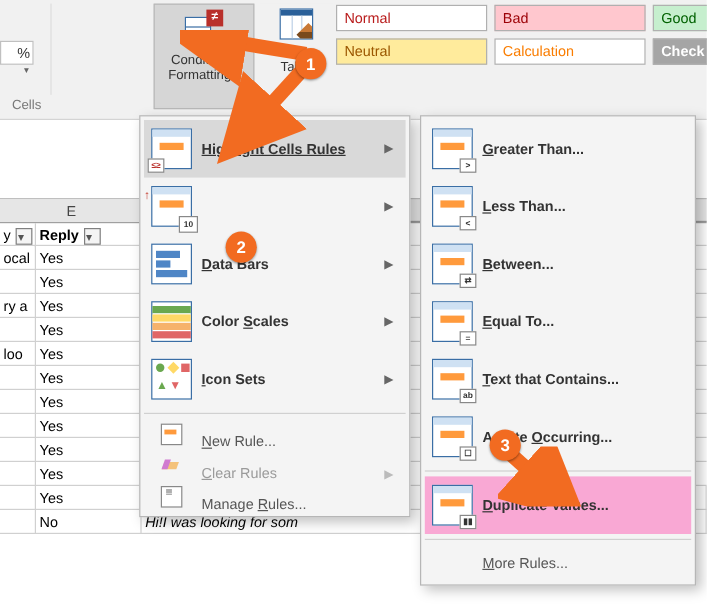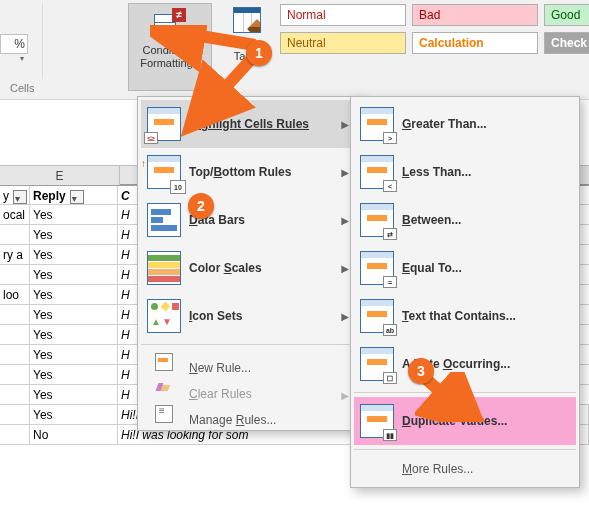--- a/index.html
+++ b/index.html
@@ -38,21 +38,21 @@
   .btn-fat .fat-icon .pen { position:absolute; right:-4px; bottom:-4px; width:14px; height:14px; background: linear-gradient(135deg,#c87835 40%, #7a4a1d 40%); transform: rotate(45deg); }
   .btn-fat .lbl { font-size: 11px; line-height: 13px; color: #333; }
 
   
   .style-grid { position: absolute; left: 280px; top: 4px; }
   .swatch { position: absolute; width: 126px; height: 22px; border: 1px solid #b0b0b0; font-size: 12px; padding-left: 6px; line-height: 20px; }
   .sw-normal { left:0; top:0; background:#fff; color:#b91c1c; }
   .sw-bad    { left:132px; top:0; background:#ffc7ce; color:#9c0006; }
   .sw-good   { left:264px; top:0; background:#c6efce; color:#006100; }
   .sw-neutral{ left:0; top:28px; background:#ffeb9c; color:#9c5700; }
-  .sw-calc   { left:132px; top:28px; background:#fff; color:#fa7d00; border:1px solid #b0b0b0; font-weight:bold;}
+  .sw-calc   { left:132px; top:28px; background:#fff; color:#fa7d00; border:1px solid #b0b0b0; font-weight:normal;}
   .sw-check  { left:264px; top:28px; background:#a5a5a5; color:#fff; font-weight:bold;}
 
   
   .colhdrs { position: absolute; left: 0; top: 165px; height: 20px; right: 0; background:#e6e6e6; border-top:1px solid #bfbfbf; border-bottom:1px solid #999; }
   .colhdr { position: absolute; top:0; height:20px; line-height:20px; text-align:center; font-size:12px; color:#444; border-right:1px solid #bfbfbf; background:#e6e6e6; }
   .colE { left:0; width:120px; }
 
   
 
   
@@ -62,21 +62,21 @@
   .cell { position:absolute; top:0; height:20px; line-height:20px; padding-left:3px; font-size:12px; color:#000; border-right:1px solid #d0d0d0; overflow:hidden; white-space:nowrap;}
   .cE { left:0; width:30px; }
   .cF { left:30px; width:88px; }
   .cG { left:118px; width:240px;font-style:italic; }
   .cH { left:358px; width:231px; }
 
   .filterbtn { display:inline-block; width:14px; height:14px; border:1px solid #808080; background:#f4f4f4; margin-left:4px; vertical-align:middle; position:relative;}
   .filterbtn::after{content:"▾"; position:absolute; left:1px; top:-2px; font-size:10px; color:#555;}
 
   
-  .menu1 { position:absolute; left:137px; top:96px; width:226px; background:#f4f4f4; border:1px solid #b6b6b6; box-shadow: 4px 4px 10px rgba(0,0,0,.25); padding:3px; z-index:50;}
+  .menu1 { position:absolute; left:116px; top:96px; width:226px; background:#f4f4f4; border:1px solid #b6b6b6; box-shadow: 4px 4px 10px rgba(0,0,0,.25); padding:3px; z-index:50;}
   .menu1 .item { position:relative; height:48px; padding:8px 8px 8px 48px; display:flex; align-items:center; font-size:12px; color:#333;}
   .menu1 .item .arrow { position:absolute; right:10px; font-size:10px; color:#666;}
   .menu1 .item.hover { background:#d9d9d9; }
   .menu1 .item .ico { position:absolute; left:6px; top:7px; width:34px; height:34px; }
   .menu1 hr { border:none; border-top:1px solid #d0d0d0; margin:4px 0;}
   .menu1 .small-item { position:relative; height:26px; padding-left:48px; display:flex; align-items:flex-end; font-size:12px; color:#555;}
   .menu1 .small-item .sico { position:absolute; left:14px; top:4px; width:18px; height:18px;}
   .menu1 .small-item.disabled { color:#9a9a9a; }
 
   .ul { text-decoration: underline; text-decoration-color: inherit; }
@@ -257,21 +257,20 @@
     <b><span class="ul">Highlight Cells Rules</span></b>
     <span class="arrow">▶</span>
   </div>
   <div class="item">
     <div class="ico ico-cells ico-top10">
         <div class="hdrrow"></div>
         <div class="hot"></div>
         <span class="ar">↑</span>
         <div class="badge">10</div>
       </div>
-    <b>Top/<span class="ul">B</span>ottom Rules</b>
     <span class="arrow">▶</span>
   </div>
   <div class="item">
     <div class="ico ico-bars">
         <div class="bar b1"></div>
         <div class="bar b2"></div>
         <div class="bar b3"></div>
       </div>
     <b><span class="ul">D</span>ata Bars</b>
     <span class="arrow">▶</span>

